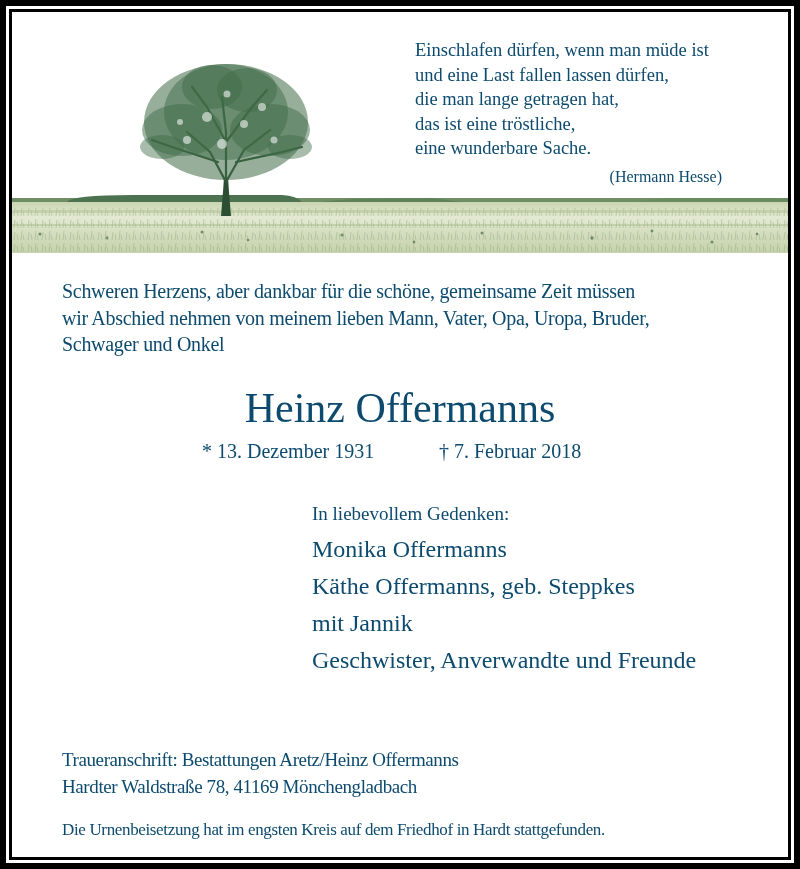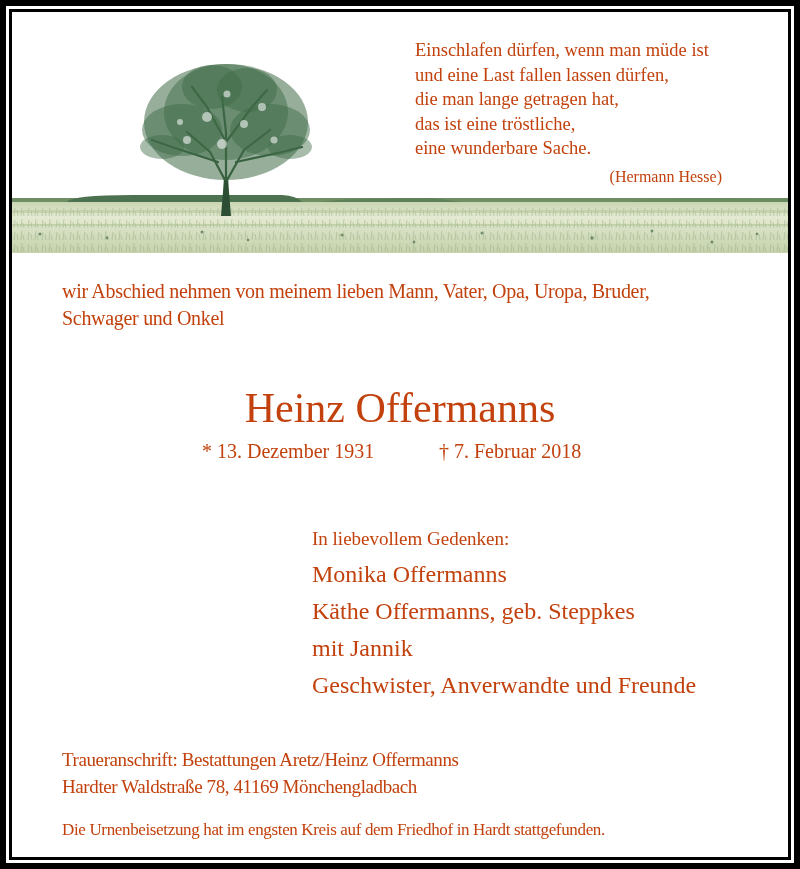--- a/index.html
+++ b/index.html
@@ -13,21 +13,21 @@
     background: #fff;
   }
   .inner {
     position: absolute; left: 9px; top: 9px; right: 9px; bottom: 9px;
     background: #000;
   }
   .page {
     position: absolute; left: 12px; top: 12px; right: 12px; bottom: 12px;
     background: #fff;
     font-family: "Liberation Serif", "DejaVu Serif", serif;
-    color: #c2410c;
+    color: #0c4a6e;
   }
   .hero {
     position: absolute; left: 0; top: 0; width: 776px; height: 241px;
   }
   .hero svg { position: absolute; left: 0; top: 0; }
   .poem {
     position: absolute; left: 403px; top: 26px;
     font-size: 18.5px; line-height: 24.5px;
   }
   .poem div { white-space: nowrap; }
@@ -44,21 +44,21 @@
   .name {
     position: absolute; left: 0; width: 776px; top: 372px;
     text-align: center; font-size: 42px; line-height: 48px;
   }
   .dates {
     position: absolute; top: 428px; font-size: 20px; white-space: nowrap;
   }
   .dates .born { position: absolute; left: 190px; }
   .dates .died { position: absolute; left: 427px; }
   .mourners {
-    position: absolute; left: 300px; top: 515px;
+    position: absolute; left: 300px; top: 490px;
   }
   .mourners .lead { font-size: 19px; line-height: 24px; margin-bottom: 8px; }
   .mourners .m { font-size: 24px; line-height: 31px; white-space: nowrap; }
   .mourners .m.gap-after { margin-bottom: 6px; }
   .mourners .m.tight { margin-bottom: 0; }
   .address {
     position: absolute; left: 50px; top: 734px;
     font-size: 19px; line-height: 27px; letter-spacing: -0.4px;
   }
   .address div { white-space: nowrap; }
@@ -153,20 +153,21 @@
       <div>Einschlafen dürfen, wenn man müde ist</div>
       <div>und eine Last fallen lassen dürfen,</div>
       <div>die man lange getragen hat,</div>
       <div>das ist eine tröstliche,</div>
       <div>eine wunderbare Sache.</div>
     </div>
     <div class="poem-author">(Hermann Hesse)</div>
   </div>
 
   <div class="intro">
+    <div>Schweren Herzens, aber dankbar für die schöne, gemeinsame Zeit müssen</div>
     <div>wir Abschied nehmen von meinem lieben Mann, Vater, Opa, Uropa, Bruder,</div>
     <div>Schwager und Onkel</div>
   </div>
 
   <div class="name">Heinz Offermanns</div>
 
   <div class="dates">
     <span class="born">* 13. Dezember 1931</span>
     <span class="died">† 7. Februar 2018</span>
   </div>

